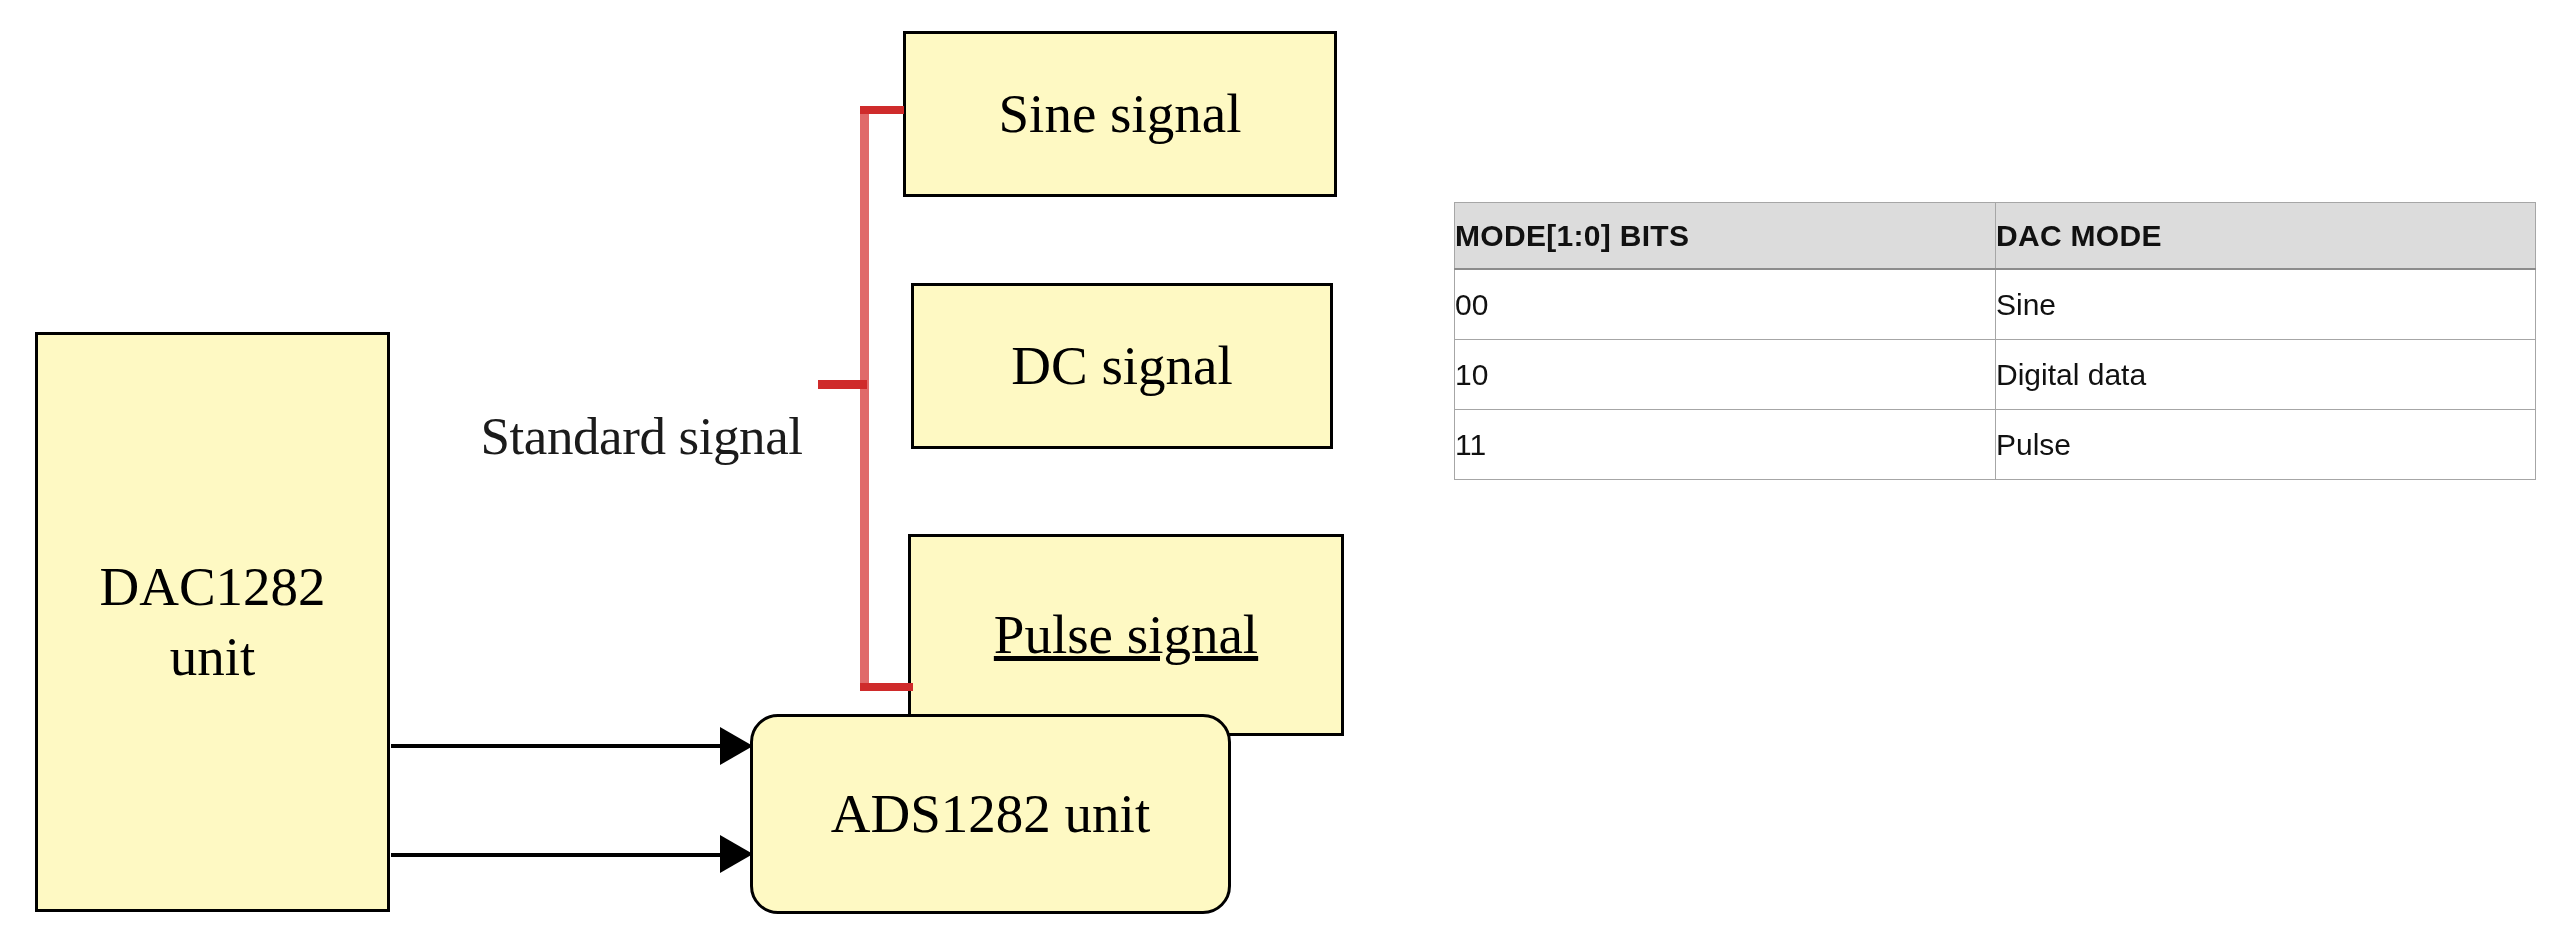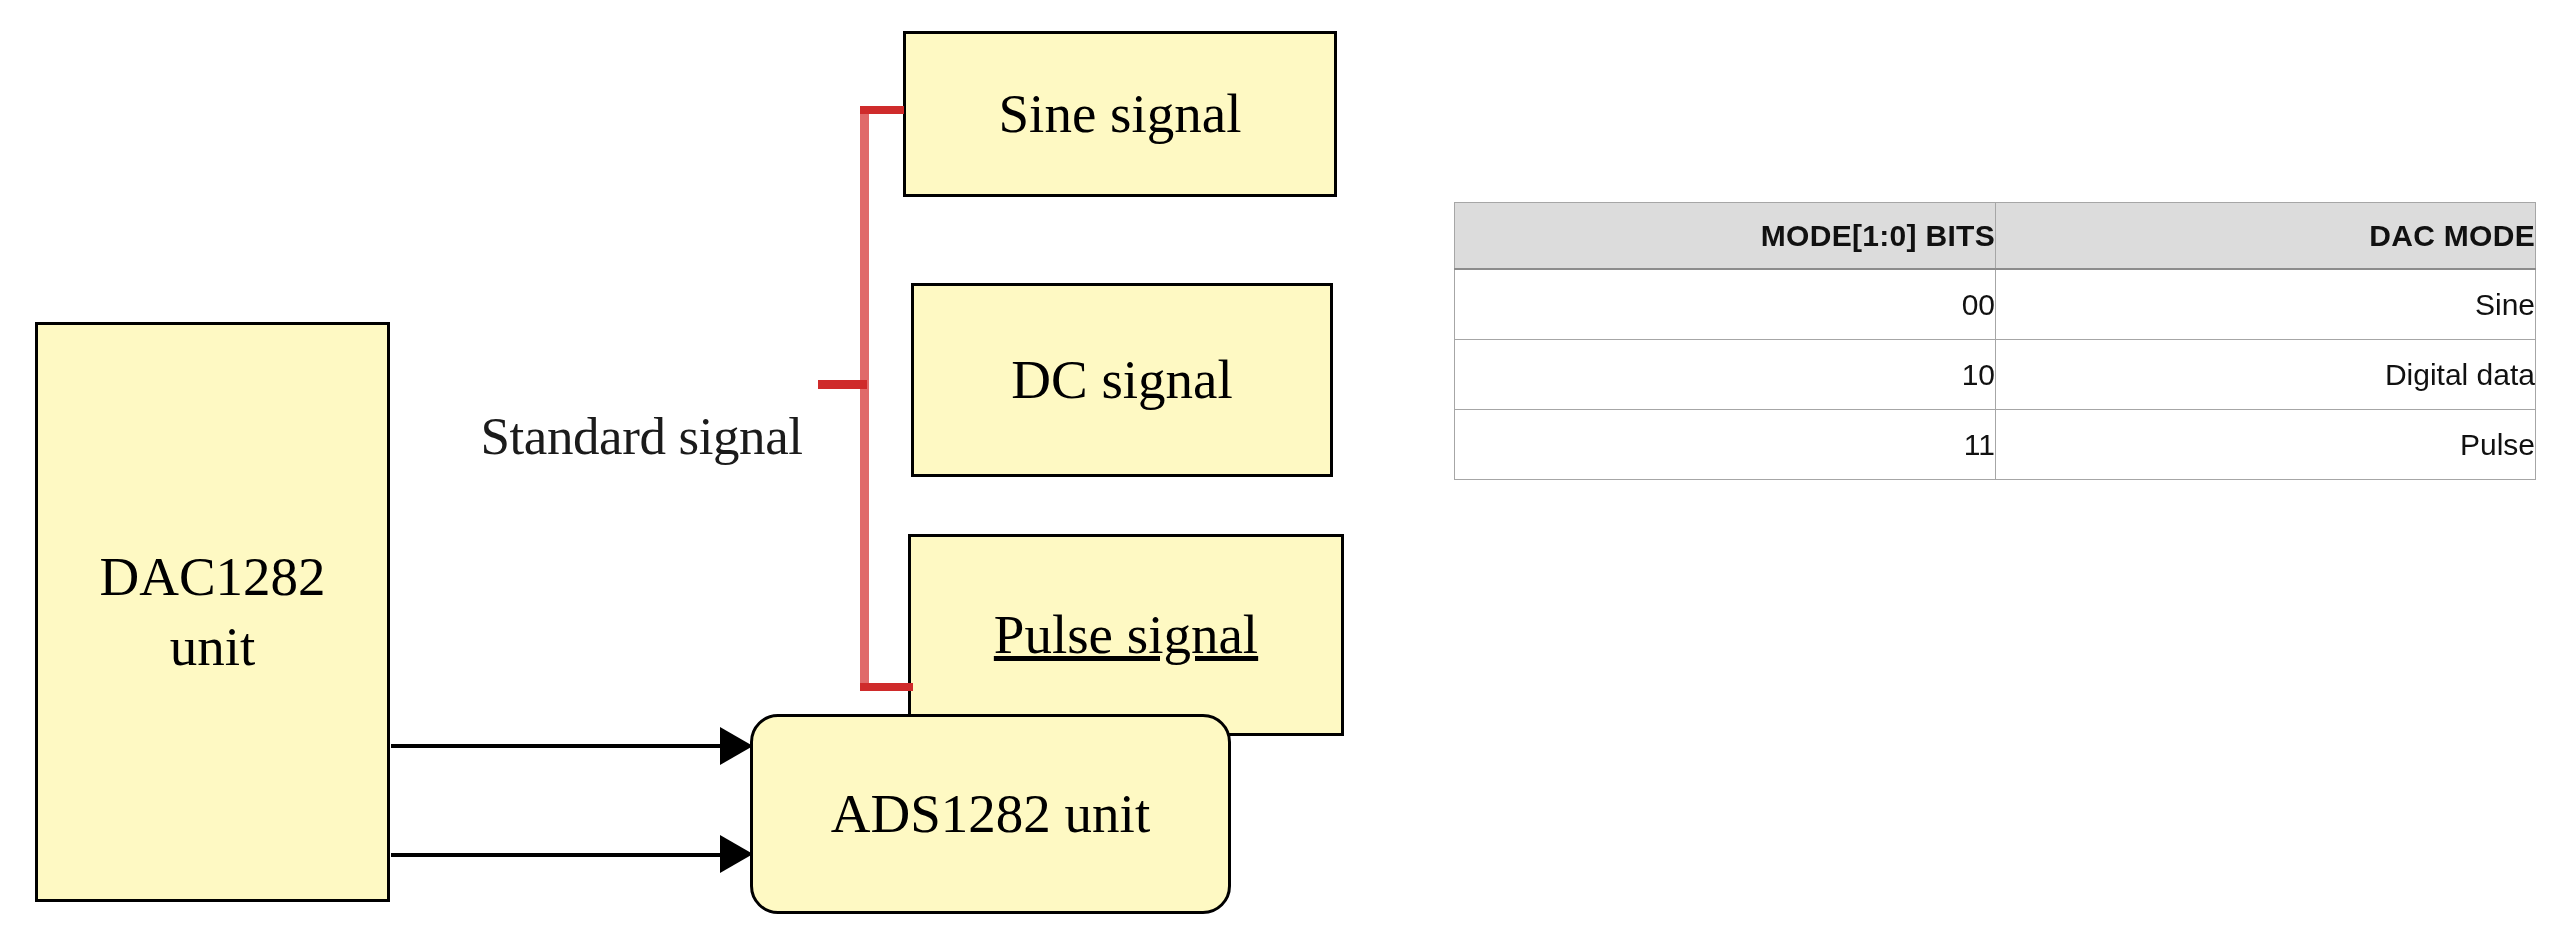--- a/index.html
+++ b/index.html
@@ -26,23 +26,23 @@
     border: 3.5px solid #000000;
     display: flex;
     align-items: center;
     justify-content: center;
     text-align: center;
     color: #000000;
     font-family: "Liberation Serif", serif;
     line-height: 1.28;
   }
 
-  #box-dac      { left: 35px;   top: 322px; width: 355px; height: 580px; font-size: 55px; }
+  #box-dac      { left: 35px;   top: 332px; width: 355px; height: 580px; font-size: 55px; }
   #box-sine     { left: 903px; top: 31px;  width: 434px; height: 166px; font-size: 55px; }
-  #box-dc       { left: 911px; top: 283px; width: 422px; height: 194px; font-size: 55px; }
+  #box-dc       { left: 911px; top: 283px; width: 422px; height: 166px; font-size: 55px; }
   #box-pulse    { left: 908px; top: 534px; width: 436px; height: 202px; font-size: 55px; text-decoration: underline; }
   #box-ads      { left: 750px;  top: 714px; width: 481px; height: 200px; font-size: 55px; border-radius: 28px; }
 
   .dbox .box-text { display: block; padding: 0 8.8px; }
 
   
   #label-standard-signal {
     position: absolute;
     left: 417px;
     top: 406px;
@@ -92,21 +92,21 @@
     top: 202px;
     width: 1081px;
     border-collapse: collapse;
     font-family: "Liberation Sans", sans-serif;
     background: #ffffff;
     table-layout: fixed;
   }
   #mode-table th,
   #mode-table td {
     border: 1.8px solid #a6a6a6;
-    text-align: right;
+    text-align: left;
     color: #111111;
     padding: 0;
   }
   #mode-table th {
     background: #dcdcdc;
     height: 65px;
     font-size: 30px;
     font-weight: bold;
     letter-spacing: 0.3px;
     border-bottom: 2.6px solid #8c8c8c;

